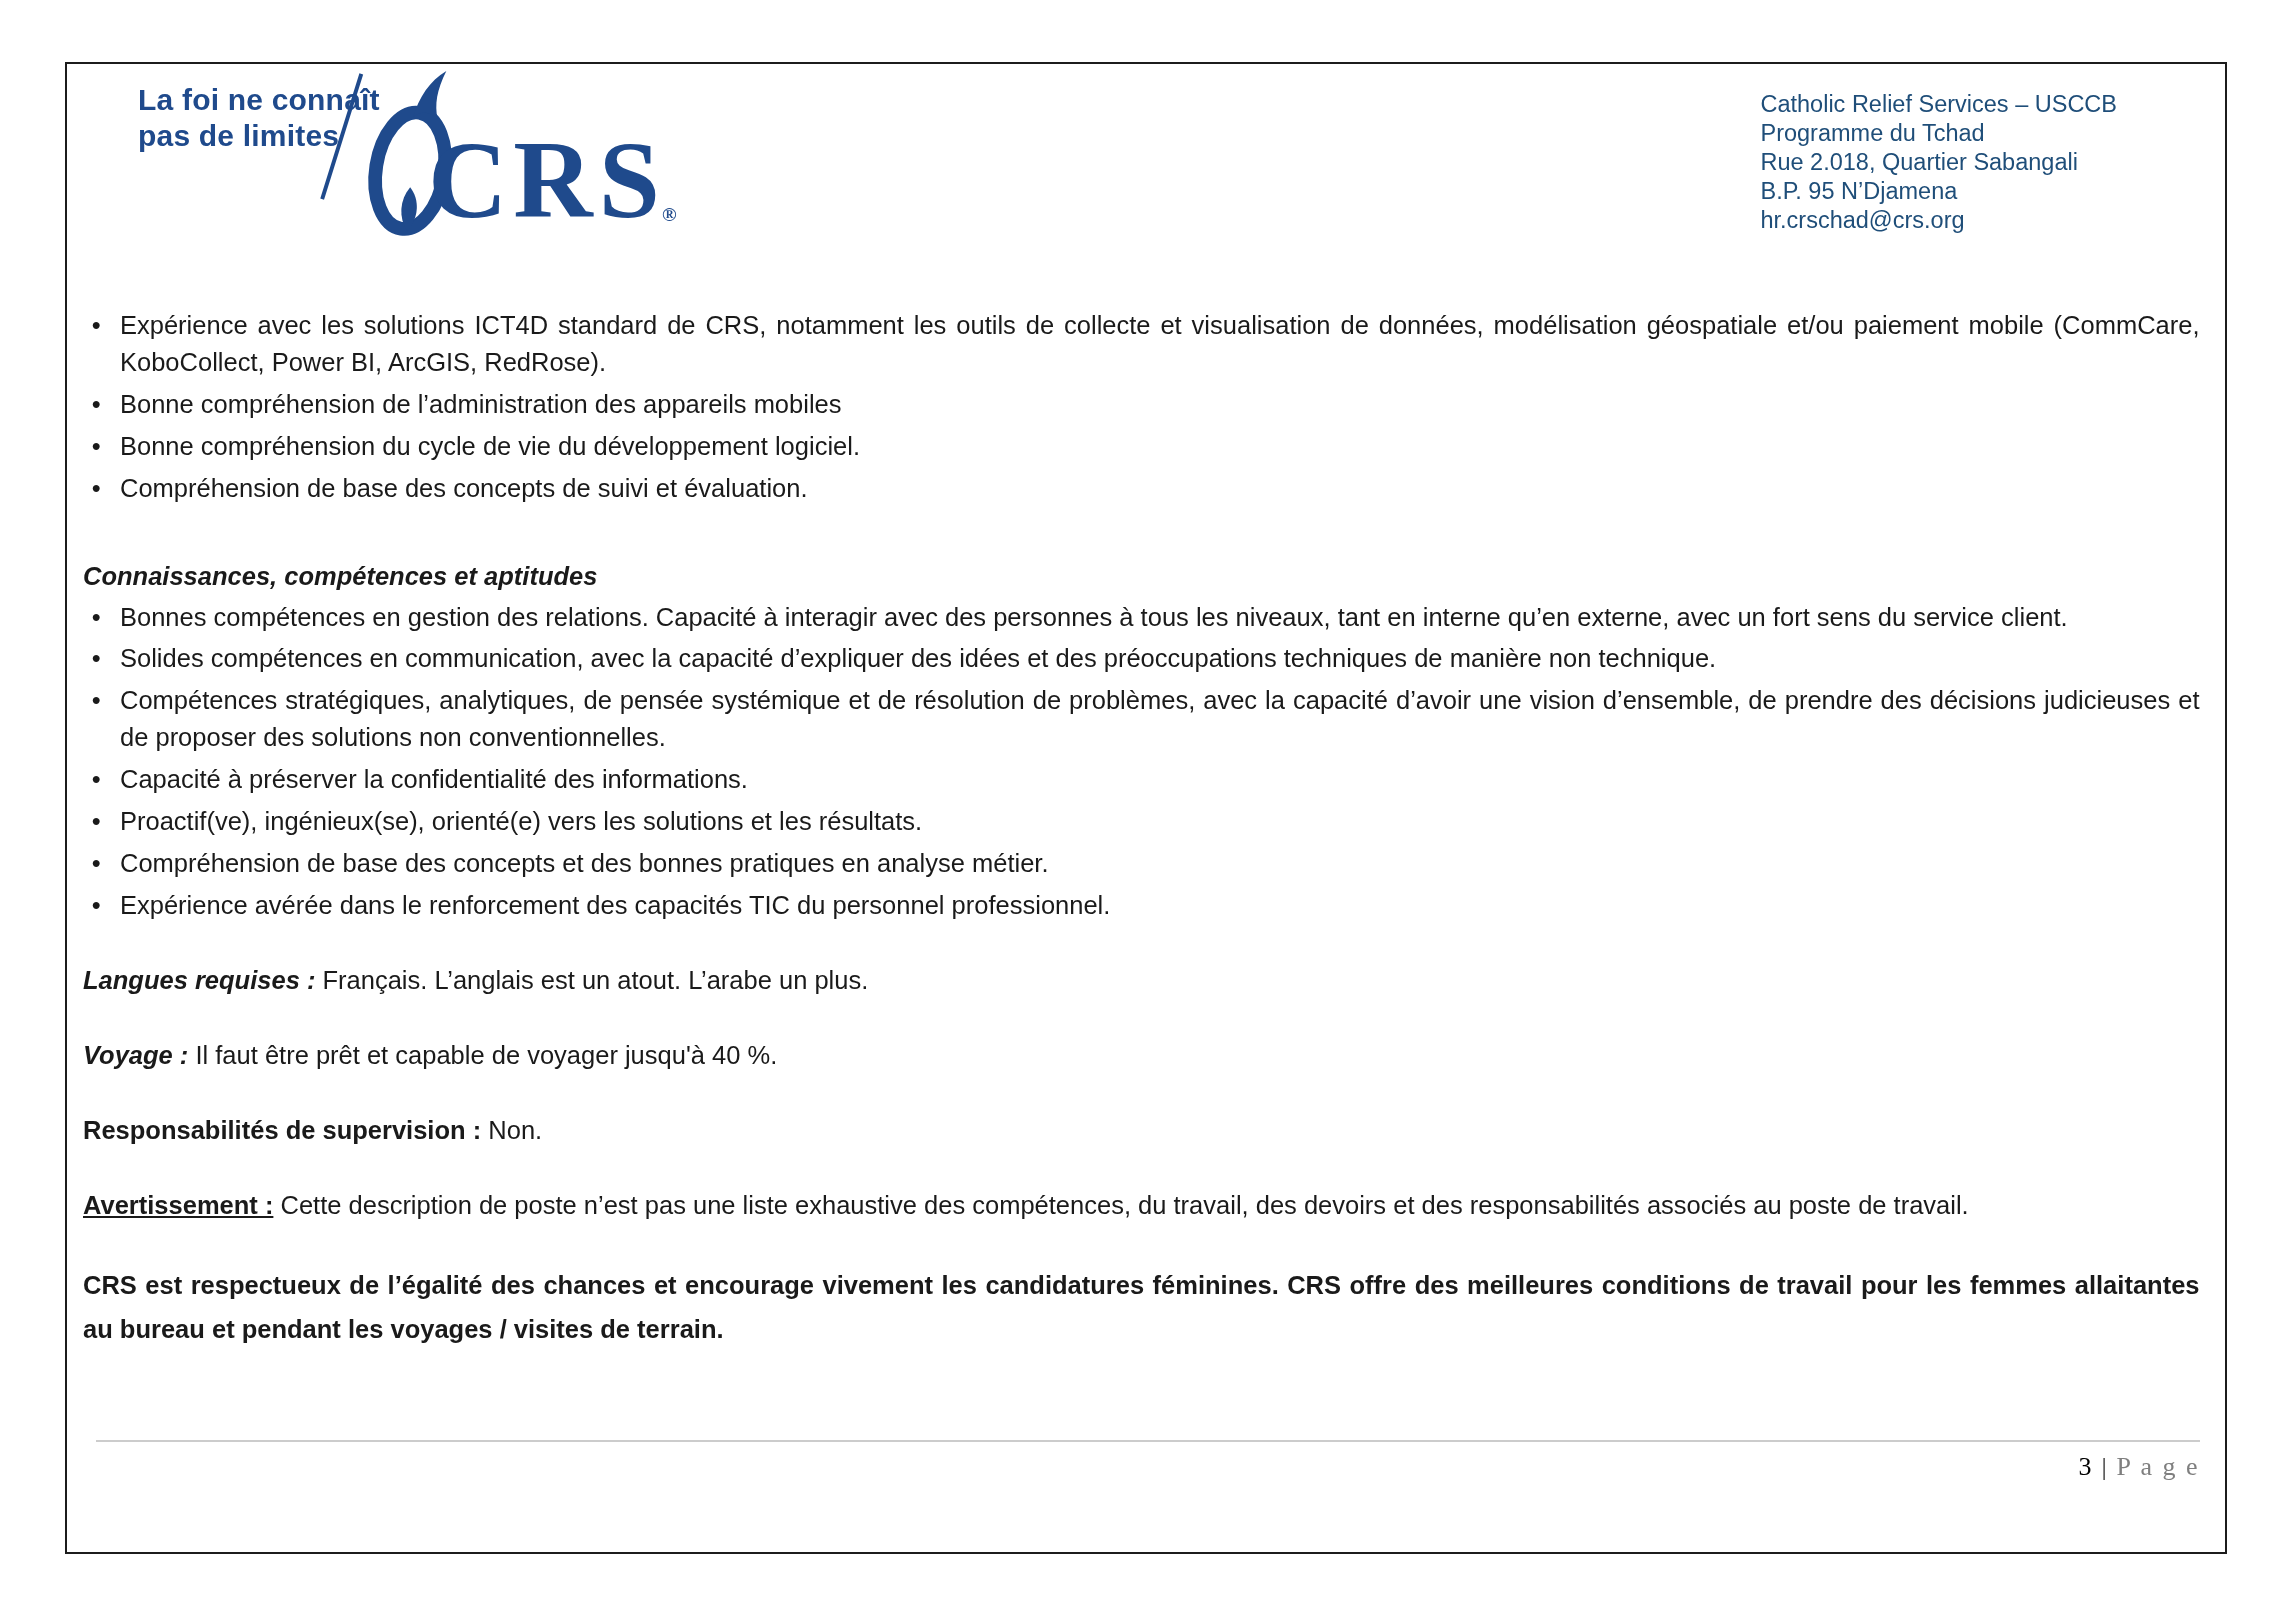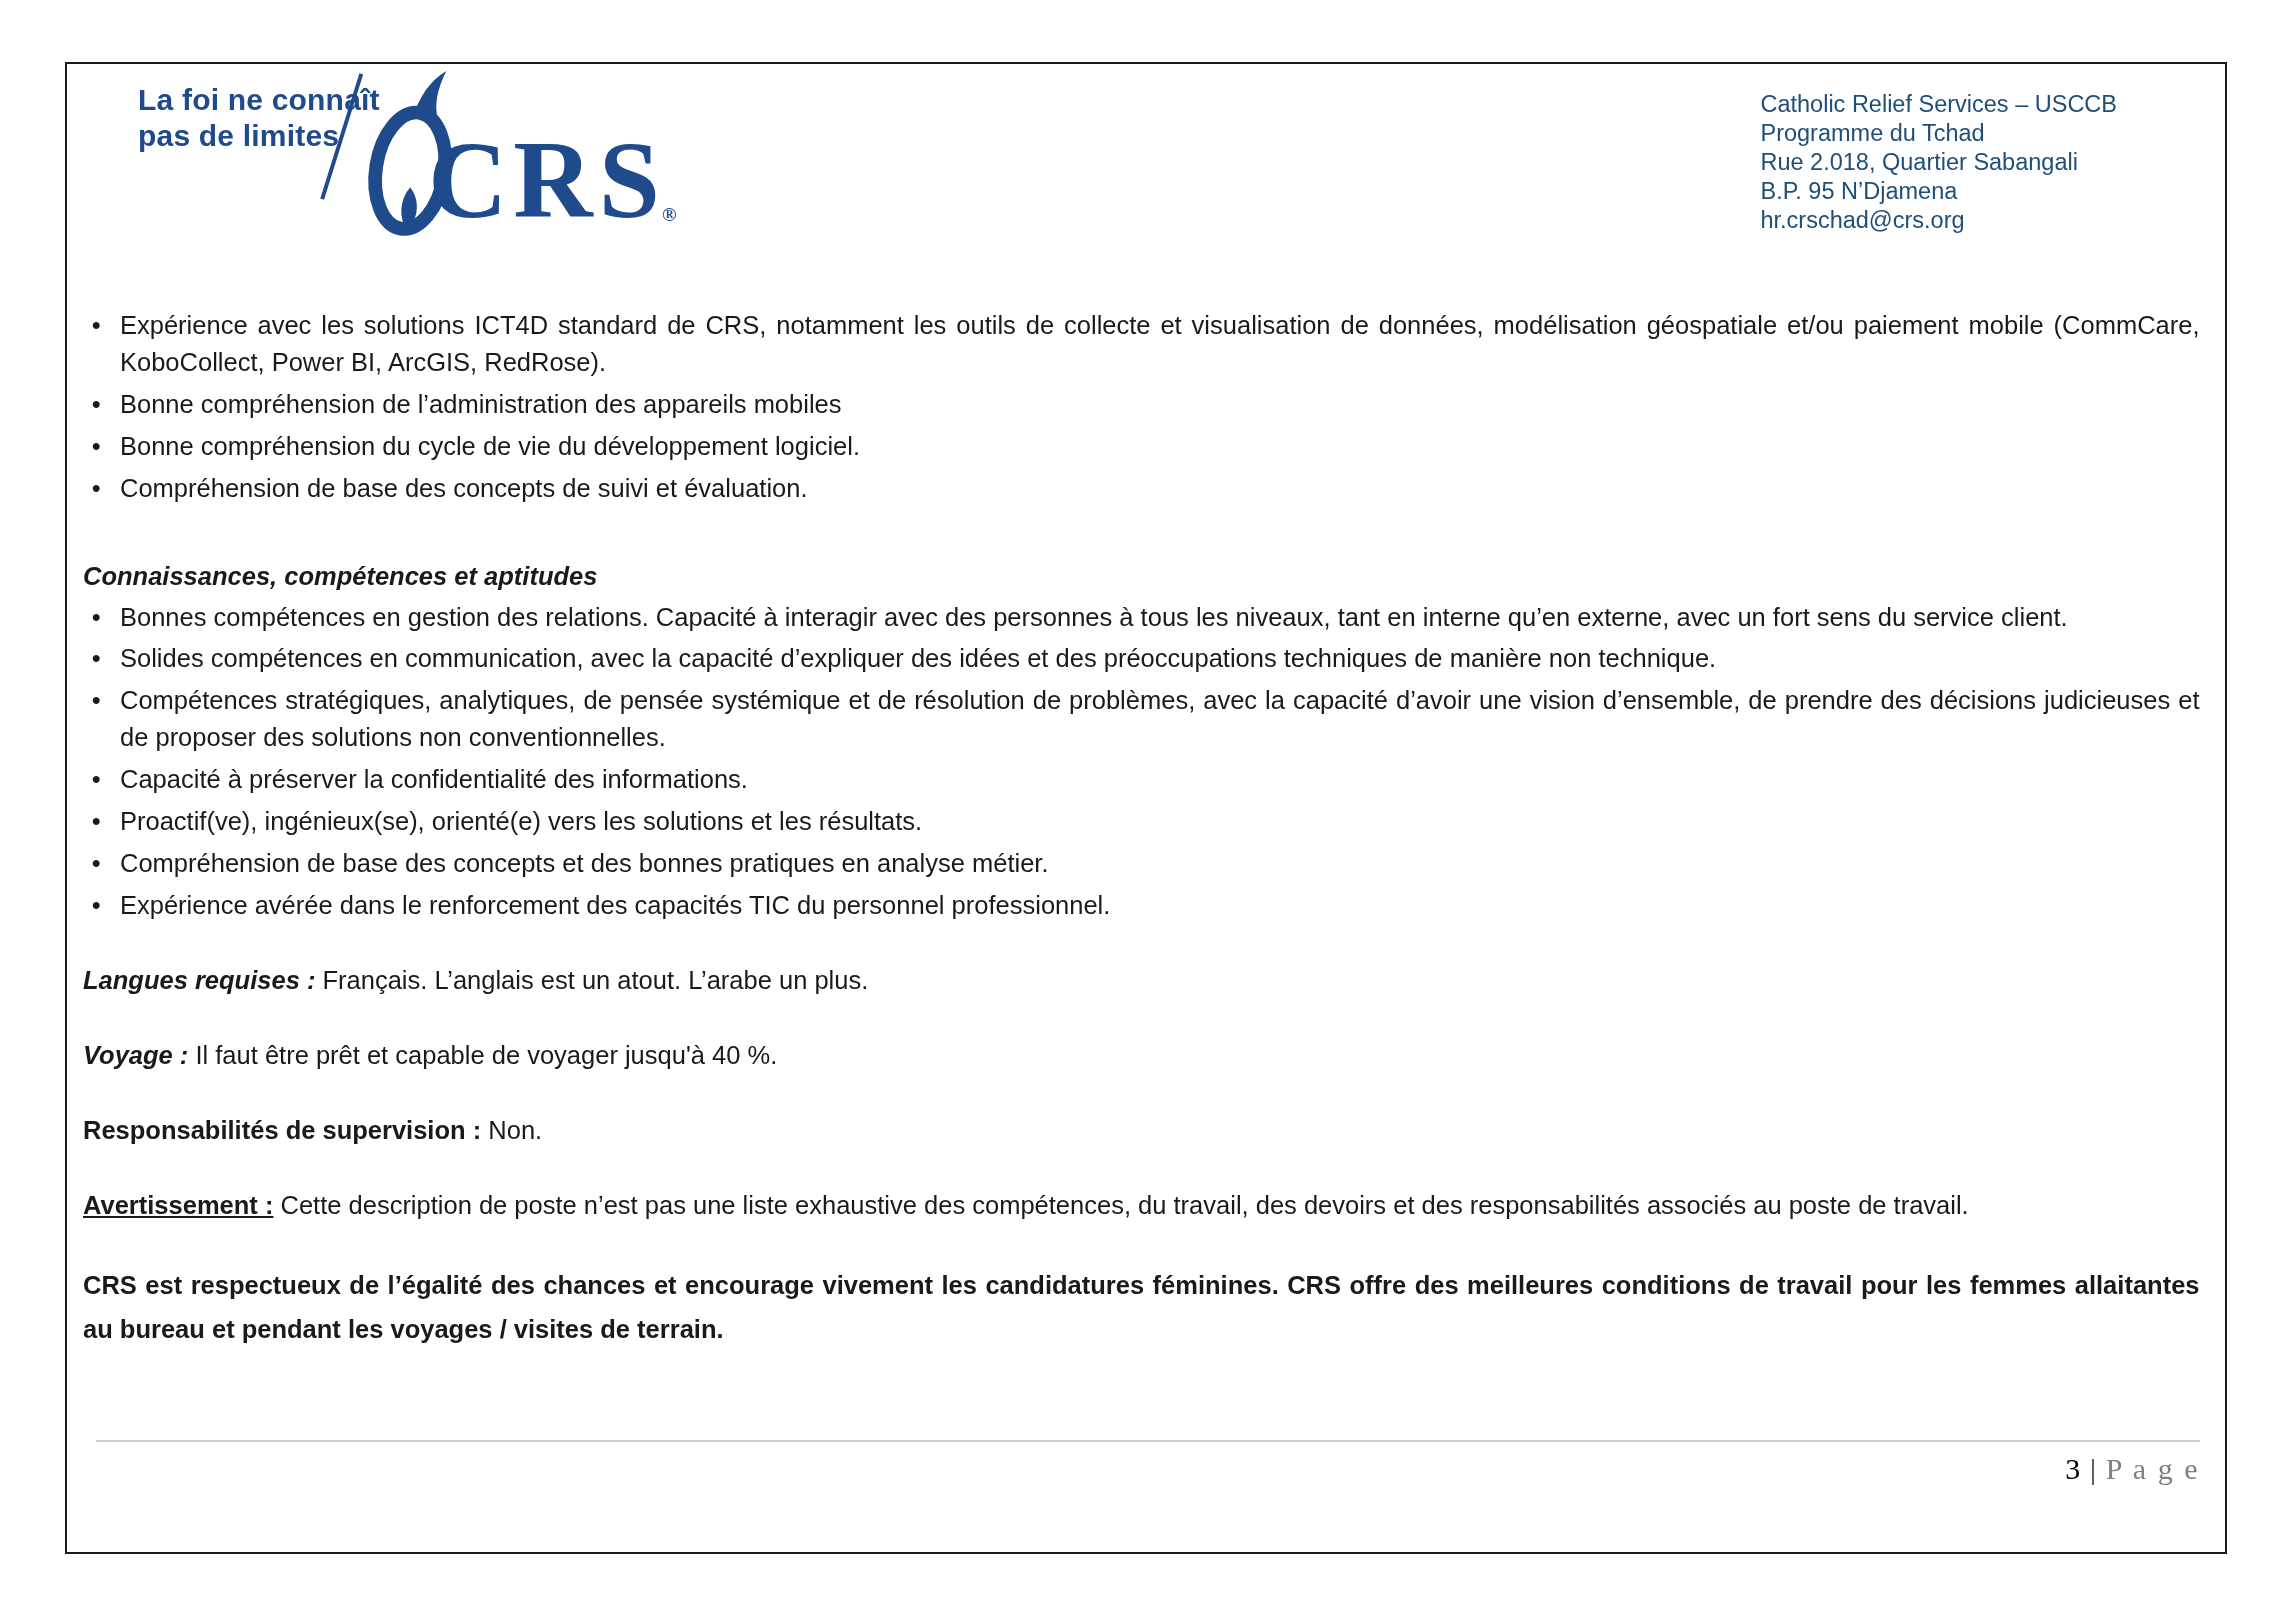--- a/index.html
+++ b/index.html
@@ -86,21 +86,21 @@
   }
 
   
   .footer-rule {
     position: absolute; left: 29px; right: 25.5px; top: 1376px;
     border-top: 2px solid #cccccc;
   }
   .page-number {
     position: absolute; right: 25.5px; top: 1388px;
     font-family: "Liberation Serif", serif;
-    font-size: 30px;
+    font-size: 26px;
     white-space: pre;
   }
   .pn-num  { color: #000000; }
   .pn-sep  { color: #2b2b2b; padding: 0 9.8px; }
   .pn-word { color: #7f7f7f; letter-spacing: 2px; }
 </style>
 </head>
 <body>
 
 <div class="page">

